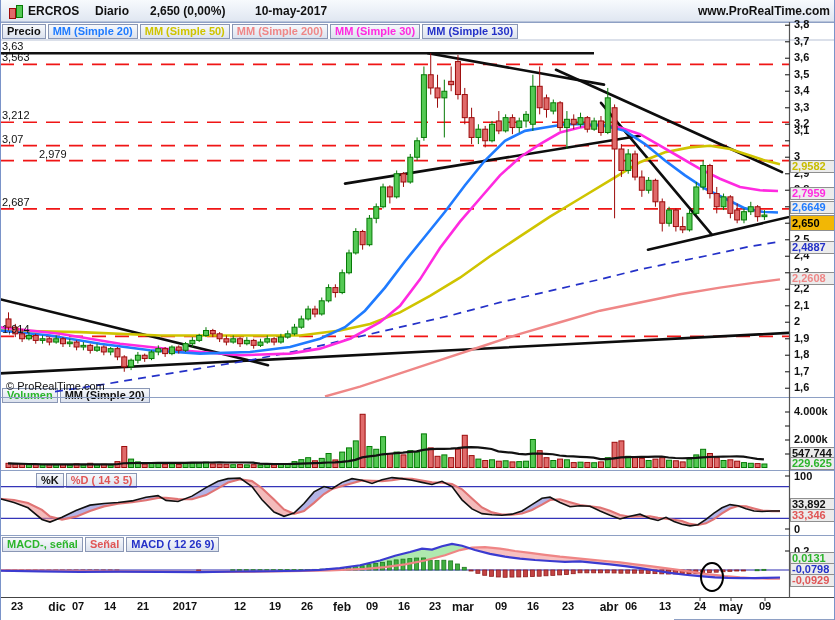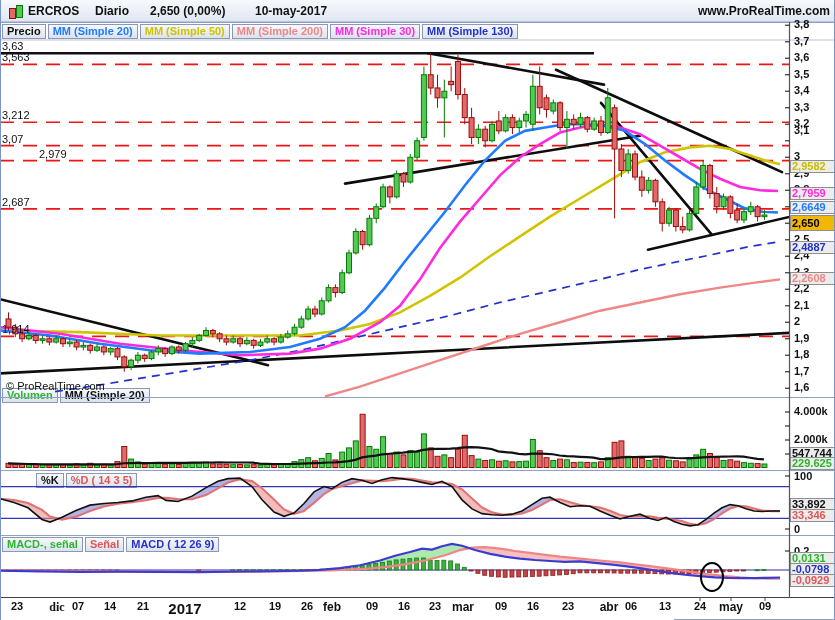--- a/index.html
+++ b/index.html
@@ -15,21 +15,21 @@
        padding:0 4px;margin-right:2px;font:bold 11px/13px "Liberation Sans",sans-serif;vertical-align:top;}
   #chart{position:absolute;left:0;top:0;z-index:1;}
   #labels{position:absolute;left:0;top:0;width:835px;height:620px;z-index:3;pointer-events:none;}
   .axl{position:absolute;font:bold 11px "Liberation Sans",sans-serif;color:#111;white-space:nowrap;}
   .lpl{position:absolute;font:11px "Liberation Sans",sans-serif;color:#111;white-space:nowrap;background:transparent;}
   .tagbox{position:absolute;left:790px;width:42px;height:11px;border:1px solid #8f8f8f;background:#ececec;
           font:bold 11px/11px "Liberation Sans",sans-serif;padding:0 1px;white-space:nowrap;overflow:visible;}
   .xl{position:absolute;top:2px;width:44px;margin-left:-22px;text-align:center;
       font:bold 11px "Liberation Sans",sans-serif;color:#111;}
   .xl.month{font-size:12px;}
-  .xl.year{font-size:15px;}
+  .xl.year{font-size:11px;}
   #xaxis{position:absolute;left:0;top:598px;width:674px;height:22px;background:#fff;z-index:2;}
   #watermark{position:absolute;left:6px;top:380px;z-index:3;
              font:11px "Liberation Sans",sans-serif;color:#111;}
   .vline{position:absolute;top:0;width:1px;height:620px;background:#7a93c9;z-index:4;}
 </style>
 </head>
 <body>
 
 <div id="app">
   <div id="topbar">
@@ -1035,29 +1035,29 @@
       <span class="tagbox" style="top: 447px; color: rgb(17, 17, 17);">547.744</span>
       <span class="tagbox" style="top: 457px; color: rgb(43, 181, 43);">229.625</span>
       <span class="tagbox" style="top: 498px; color: rgb(17, 17, 17);">33,892</span>
       <span class="tagbox" style="top: 509px; color: rgb(224, 85, 85);">33,346</span>
       <span class="tagbox" style="top: 552px; color: rgb(43, 181, 43);">0,0131</span>
       <span class="tagbox" style="top: 563px; color: rgb(36, 49, 200);">-0,0798</span>
       <span class="tagbox" style="top: 574px; color: rgb(224, 85, 85);">-0,0929</span>
     </div>
   <div id="xaxis">
       <span class="xl" style="left: 17px;">23</span>
-      <span class="xl month" style="left: 57px; font-family: Liberation Serif, serif;">dic</span>
+      <span class="xl month" style="left: 57px;">dic</span>
       <span class="xl" style="left: 78px;">07</span>
       <span class="xl" style="left: 110px;">14</span>
       <span class="xl" style="left: 143px;">21</span>
       <span class="xl year" style="left: 185px;">2017</span>
       <span class="xl" style="left: 240px;">12</span>
       <span class="xl" style="left: 275px;">19</span>
       <span class="xl" style="left: 307px;">26</span>
-      <span class="xl month" style="left: 332px;">feb</span>
+      <span class="xl month" style="left: 342px;">feb</span>
       <span class="xl" style="left: 372px;">09</span>
       <span class="xl" style="left: 404px;">16</span>
       <span class="xl" style="left: 435px;">23</span>
       <span class="xl month" style="left: 463px;">mar</span>
       <span class="xl" style="left: 501px;">09</span>
       <span class="xl" style="left: 533px;">16</span>
       <span class="xl" style="left: 568px;">23</span>
       <span class="xl month" style="left: 609px;">abr</span>
       <span class="xl" style="left: 631px;">06</span>
       <span class="xl" style="left: 665px;">13</span>

